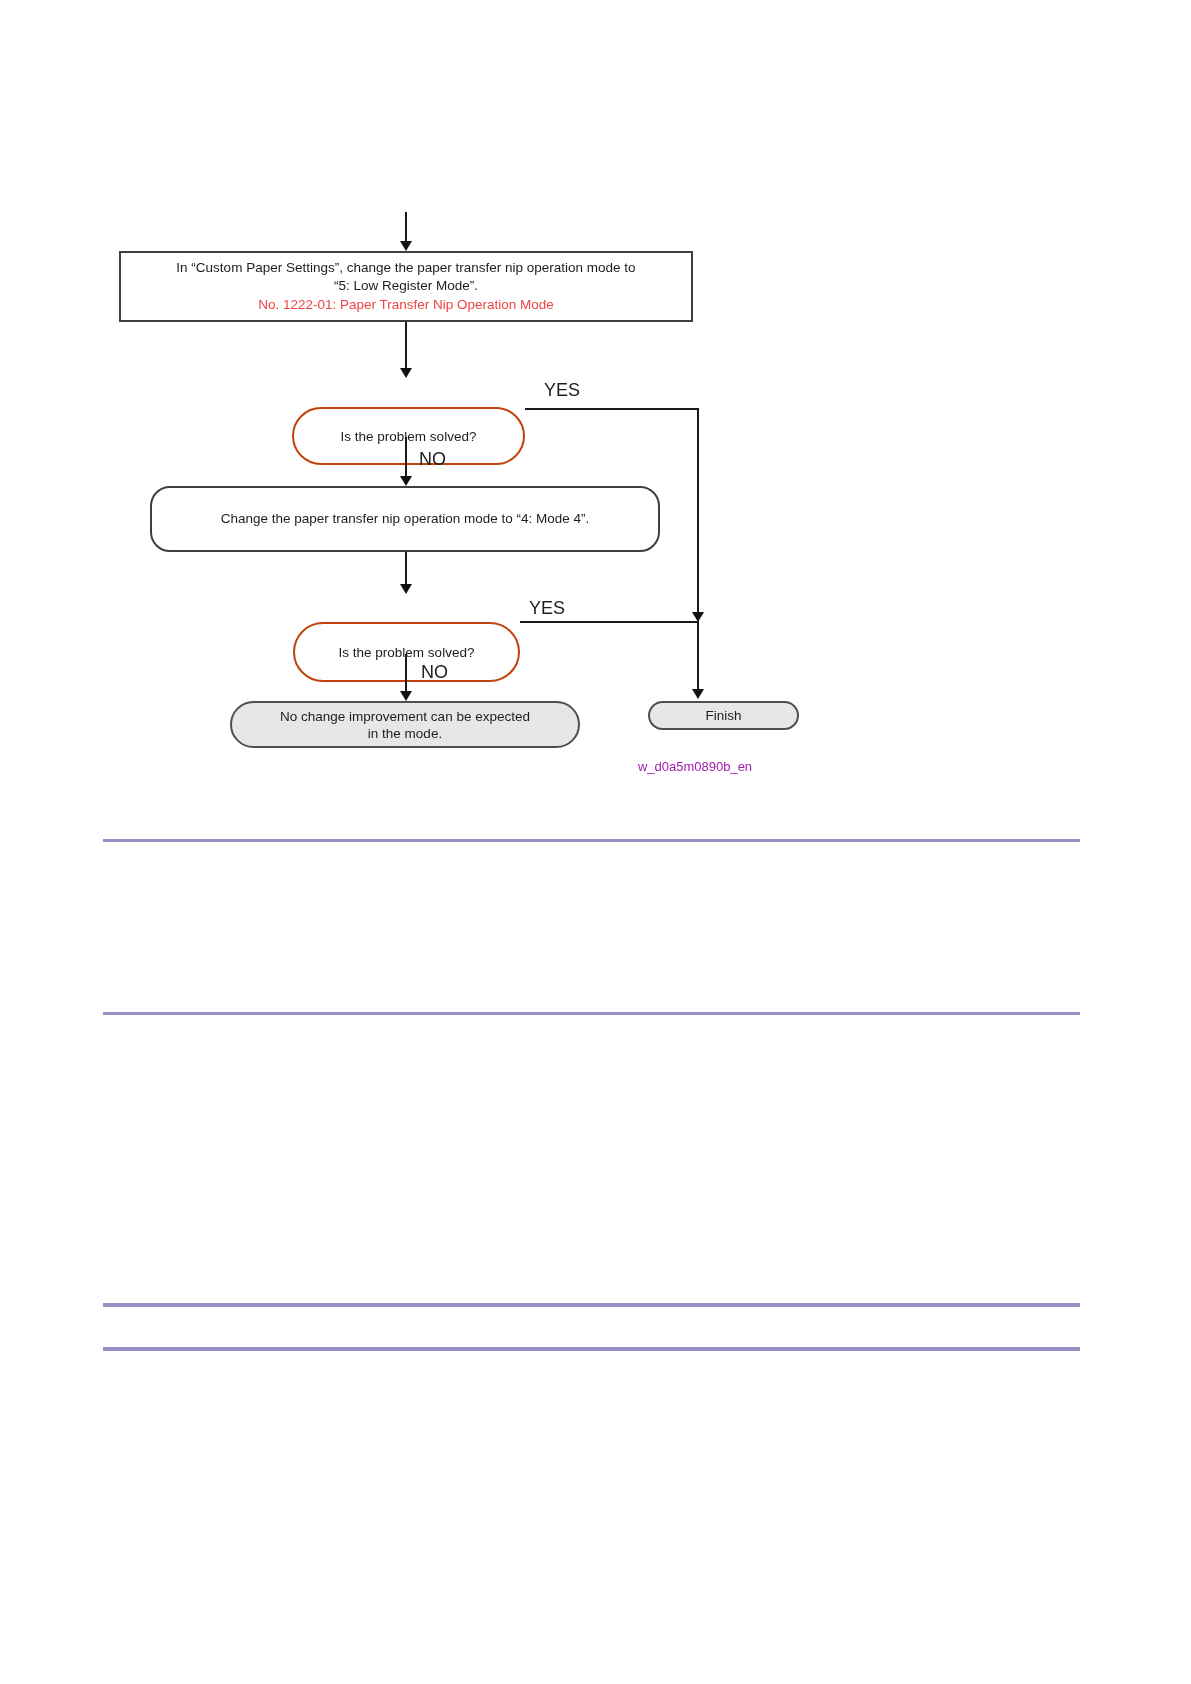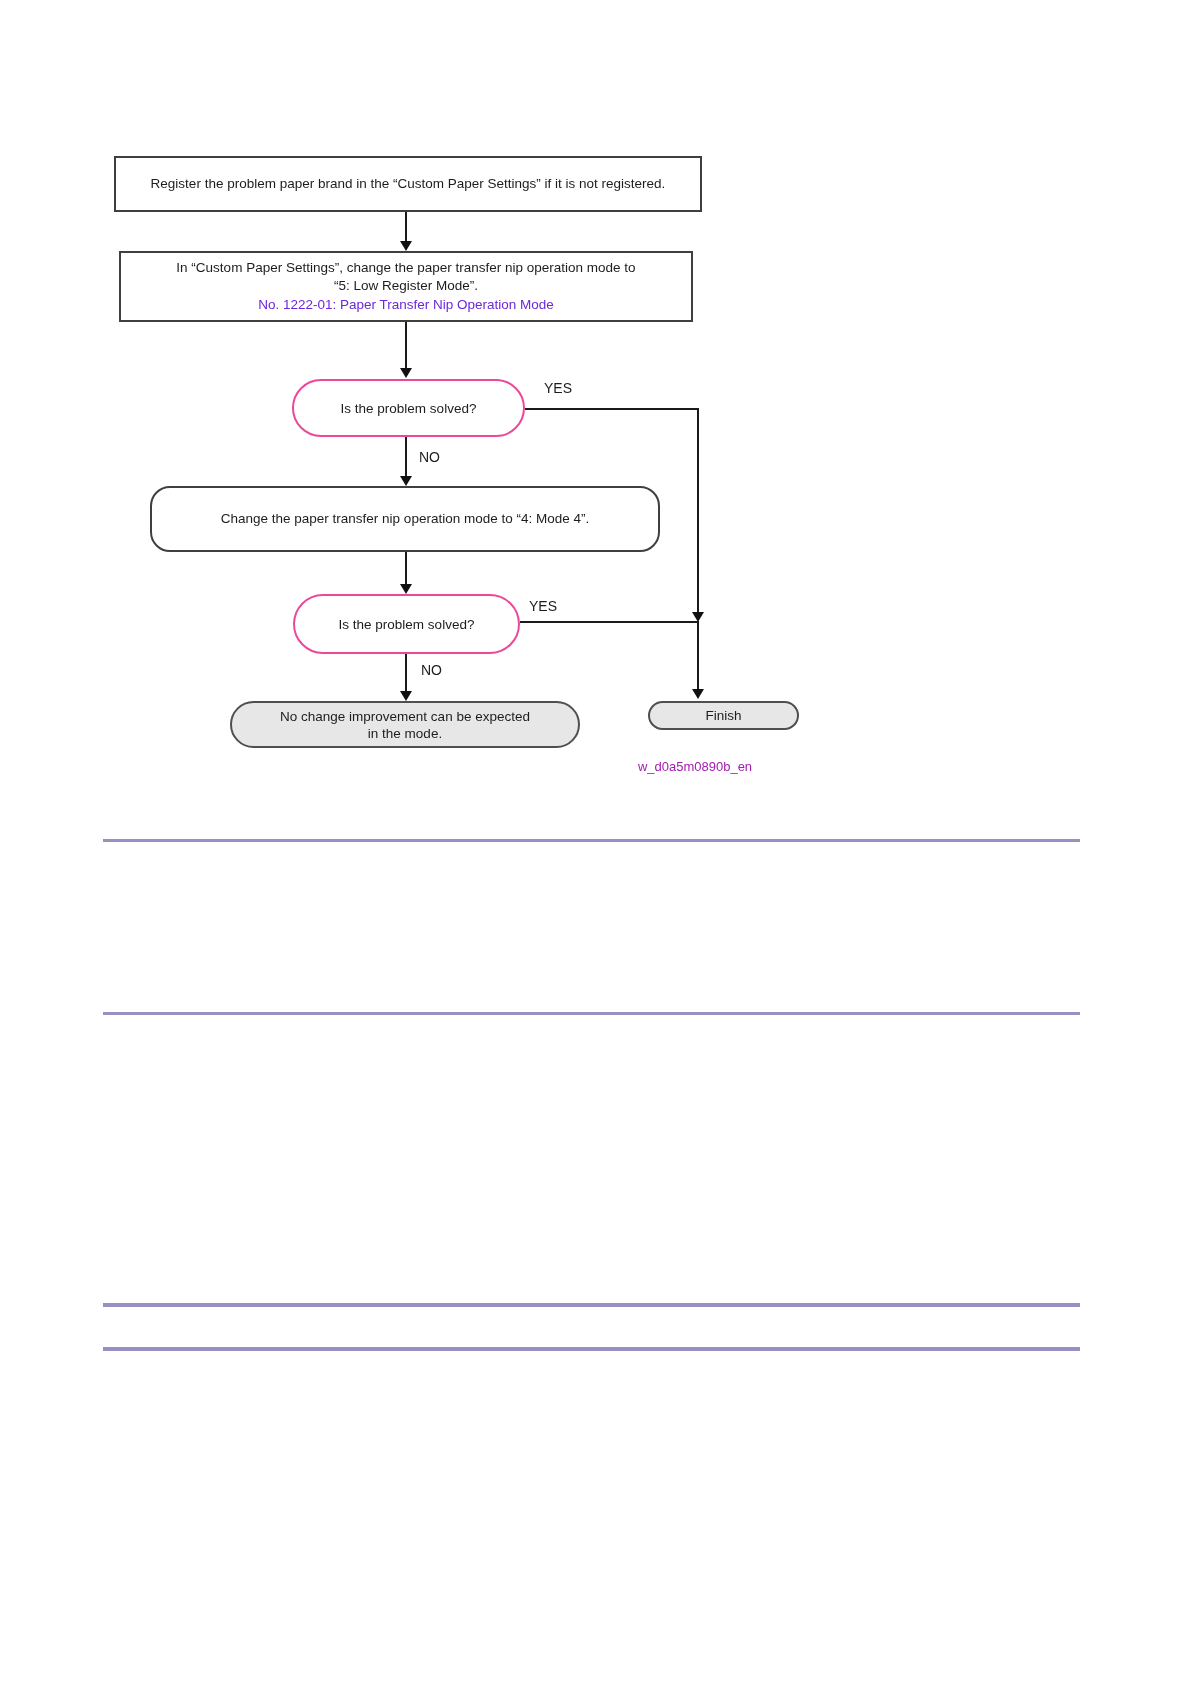--- a/index.html
+++ b/index.html
@@ -27,28 +27,29 @@
     flex-direction: column;
     align-items: center;
     justify-content: center;
     text-align: center;
     font-size: 13.5px;
     line-height: 18.5px;
     box-sizing: border-box;
   }
   .oval-node {
     position: absolute;
-    border: 2px solid #ec4899;
+    border: 2px solid #c2410c;
     background: #ffffff;
     display: flex;
     align-items: center;
     justify-content: center;
     text-align: center;
     font-size: 13.5px;
     box-sizing: border-box;
+    margin-top: 28px;
   }
   .stadium-node {
     position: absolute;
     border: 2px solid #4f4f4f;
     background: #e7e7e7;
     display: flex;
     flex-direction: column;
     align-items: center;
     justify-content: center;
     text-align: center;
@@ -63,26 +64,26 @@
   .arrow-down {
     position: absolute;
     width: 0; height: 0;
     border-left: 6px solid transparent;
     border-right: 6px solid transparent;
     border-top: 10px solid #111111;
   }
 
   .flow-label {
     position: absolute;
-    font-size: 14px;
+    font-size: 18px;
     color: #1d1d1d;
     white-space: nowrap;
   }
   .link-text {
-    color: #6d28d9;
+    color: #ef4444;
     cursor: pointer;
   }
   .caption {
     position: absolute;
     font-size: 13px;
     color: #a21caf;
     text-align: center;
     white-space: nowrap;
   }
   .divider {
@@ -90,23 +91,20 @@
     background: #9690c5;
   }
 </style>
 </head>
 <body>
 
 <div id="page">
 
   <div class="abs" style="left:0;top:0;width:1191px;height:800px;">
 
-    <div class="rect-node" style="left:114px;top:156px;width:588px;height:56px;">
-      <div>Register the problem paper brand in the “Custom Paper Settings” if it is not registered.</div>
-    </div>
 
     <div class="vline" style="left:405px;top:212px;height:29px;"></div>
     <div class="arrow-down" style="left:400px;top:241px;"></div>
 
     <div class="rect-node" style="left:119px;top:251px;width:574px;height:71px;text-align:center;">
       <div>In “Custom Paper Settings”, change the paper transfer nip operation mode to</div>
       <div>“5: Low Register Mode”.</div>
       <div class="link-text">No. 1222-01: Paper Transfer Nip Operation Mode</div>
     </div>
 

